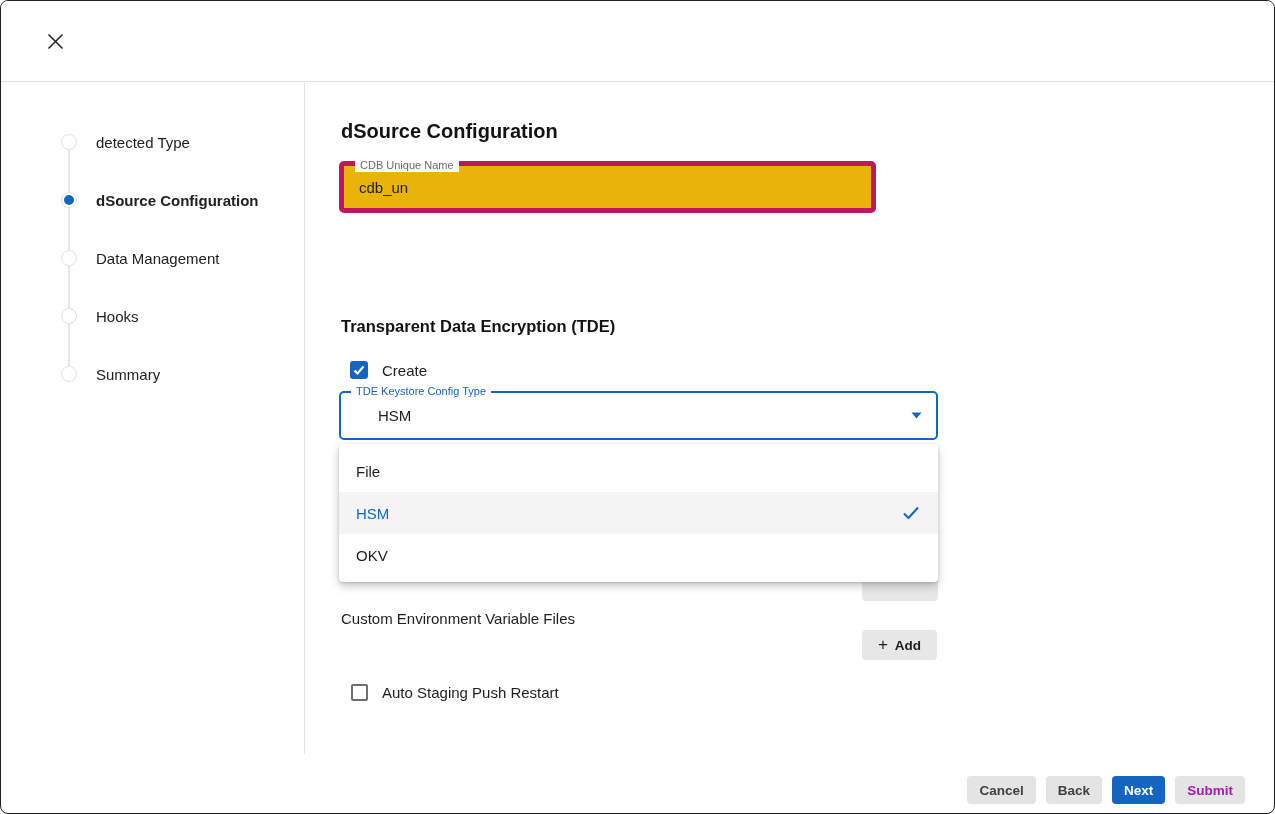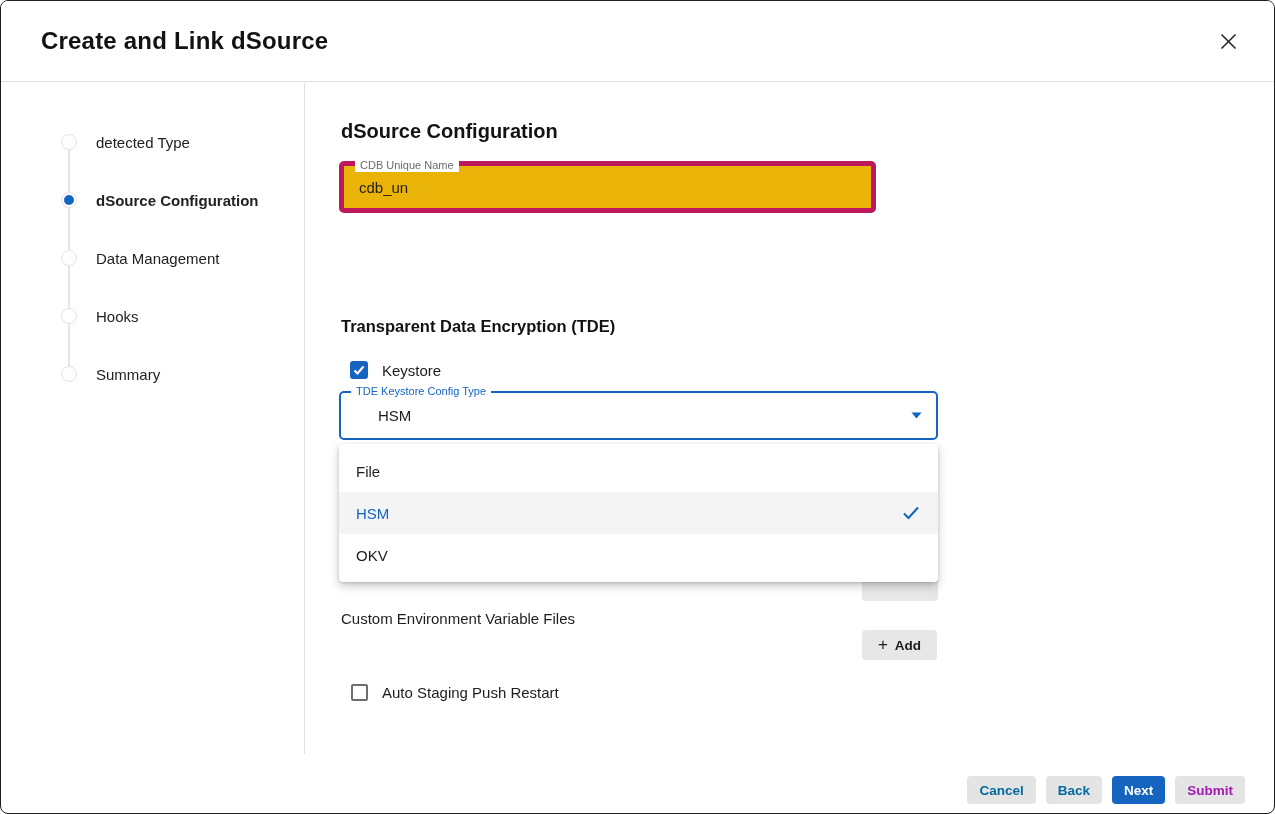--- a/index.html
+++ b/index.html
@@ -113,32 +113,31 @@
   }
 
   
   .footer {
     position:absolute; right:29px; bottom:9px;
     display:flex; gap:10px; align-items:center;
   }
   .btn {
     height:28px; padding:0 12px; border:none; border-radius:4px;
     font-family:inherit; font-size:13.5px; font-weight:bold; cursor:pointer;
-    background:#e4e4e4; color:#0369a1; display:flex; align-items:center;
+    background:#e4e4e4; color:#404040; display:flex; align-items:center;
   }
   .btn.primary { background:#1565c0; color:#fff; }
   .btn.disabled { background:#e4e4e4; color:#a21caf; cursor:default; }
 </style>
 </head>
 <body>
 
 <div class="dialog">
 
   <div class="header">
-    <h1>Create and Link dSource</h1>
     <button class="close-btn">
       <span style="display:flex;">
         <svg width="21" height="21" viewBox="0 0 21 21">
             <path d="M3.5 3.5 L17.5 17.5 M17.5 3.5 L3.5 17.5" stroke="#212121" stroke-width="1.5" fill="none"></path>
           </svg>
       </span>
     </button>
   </div>
 
   <div class="divider-v"></div>
@@ -189,21 +188,21 @@
   <div class="tde-heading">Transparent Data Encryption (TDE)</div>
 
   <div class="checkbox-row cb-enabled">
     <span class="checkbox checked">
       <span style="display:flex;">
         <svg width="14" height="14" viewBox="0 0 14 14">
             <path d="M2.5 7.5 L5.5 10.5 L11.5 3.5" stroke="#fff" stroke-width="2.2" fill="none"></path>
           </svg>
       </span>
     </span>
-    <span class="cb-label">Keystore</span>
+    <span class="cb-label">Create</span>
   </div>
 
   <div class="select-field">
     <span class="field-label">TDE Keystore Config Type</span>
     <span class="select-value">HSM</span>
     <span class="select-caret">
       <svg width="11" height="7" viewBox="0 0 11 7">
           <path d="M0.5 0.5 L10.5 0.5 L5.5 6.5 Z" fill="#1565c0"></path>
         </svg>
     </span>

